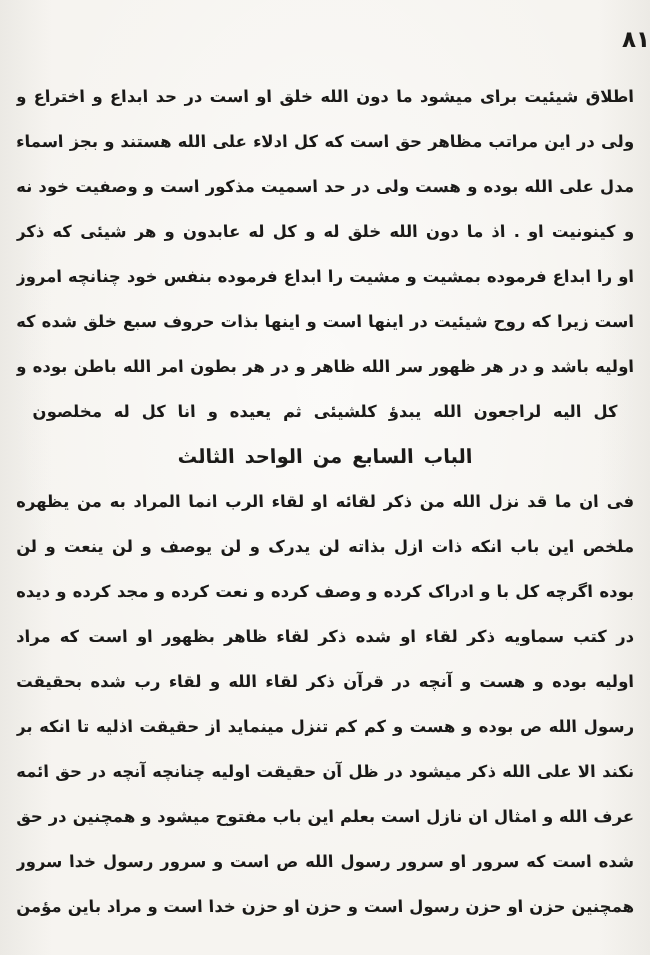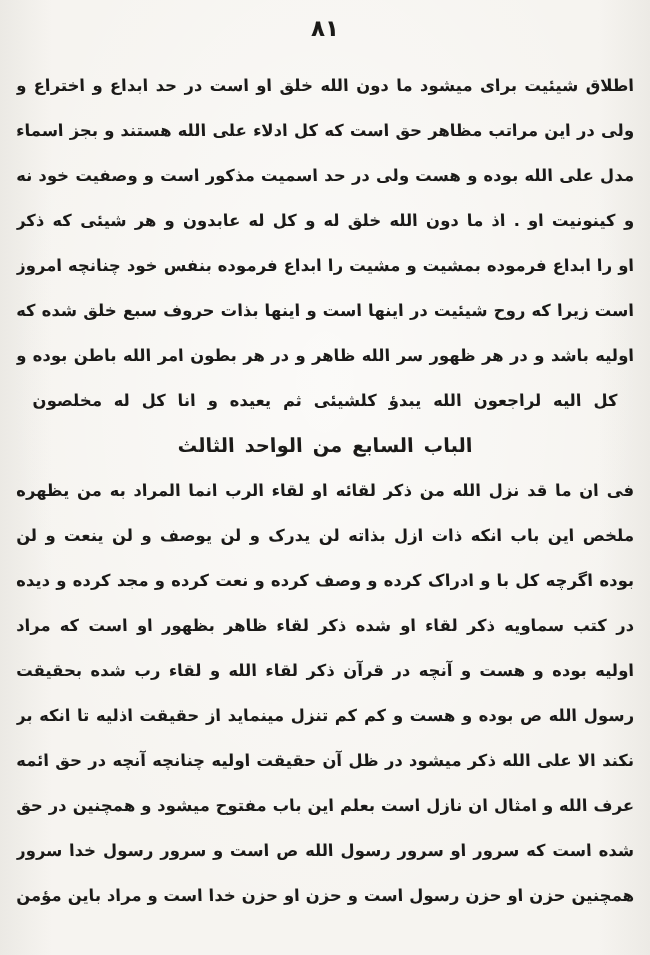--- a/index.html
+++ b/index.html
@@ -15,22 +15,22 @@
     background:
       radial-gradient(ellipse at 50% 40%, rgba(255,255,255,0.55), rgba(0,0,0,0) 70%),
       linear-gradient(90deg, #ebe9e4 0%, #f6f4f0 8%, #f6f4f0 92%, #eceae5 100%),
       #f4f2ee;
     box-sizing: border-box;
     overflow: hidden;
     font-family: "DejaVu Sans", sans-serif;
     color: #1b1a18;
   }
   .page-number {
-    text-align: center;
-    padding-top: 15px;
+    text-align: right;
+    padding-top: 26px;
     font-size: 23px;
     font-weight: bold;
     letter-spacing: 2px;
     height: 34px;
     box-sizing: content-box;
   }
   .text-block {
     padding: 14px 16px 0 16px;
   }
   .line {

